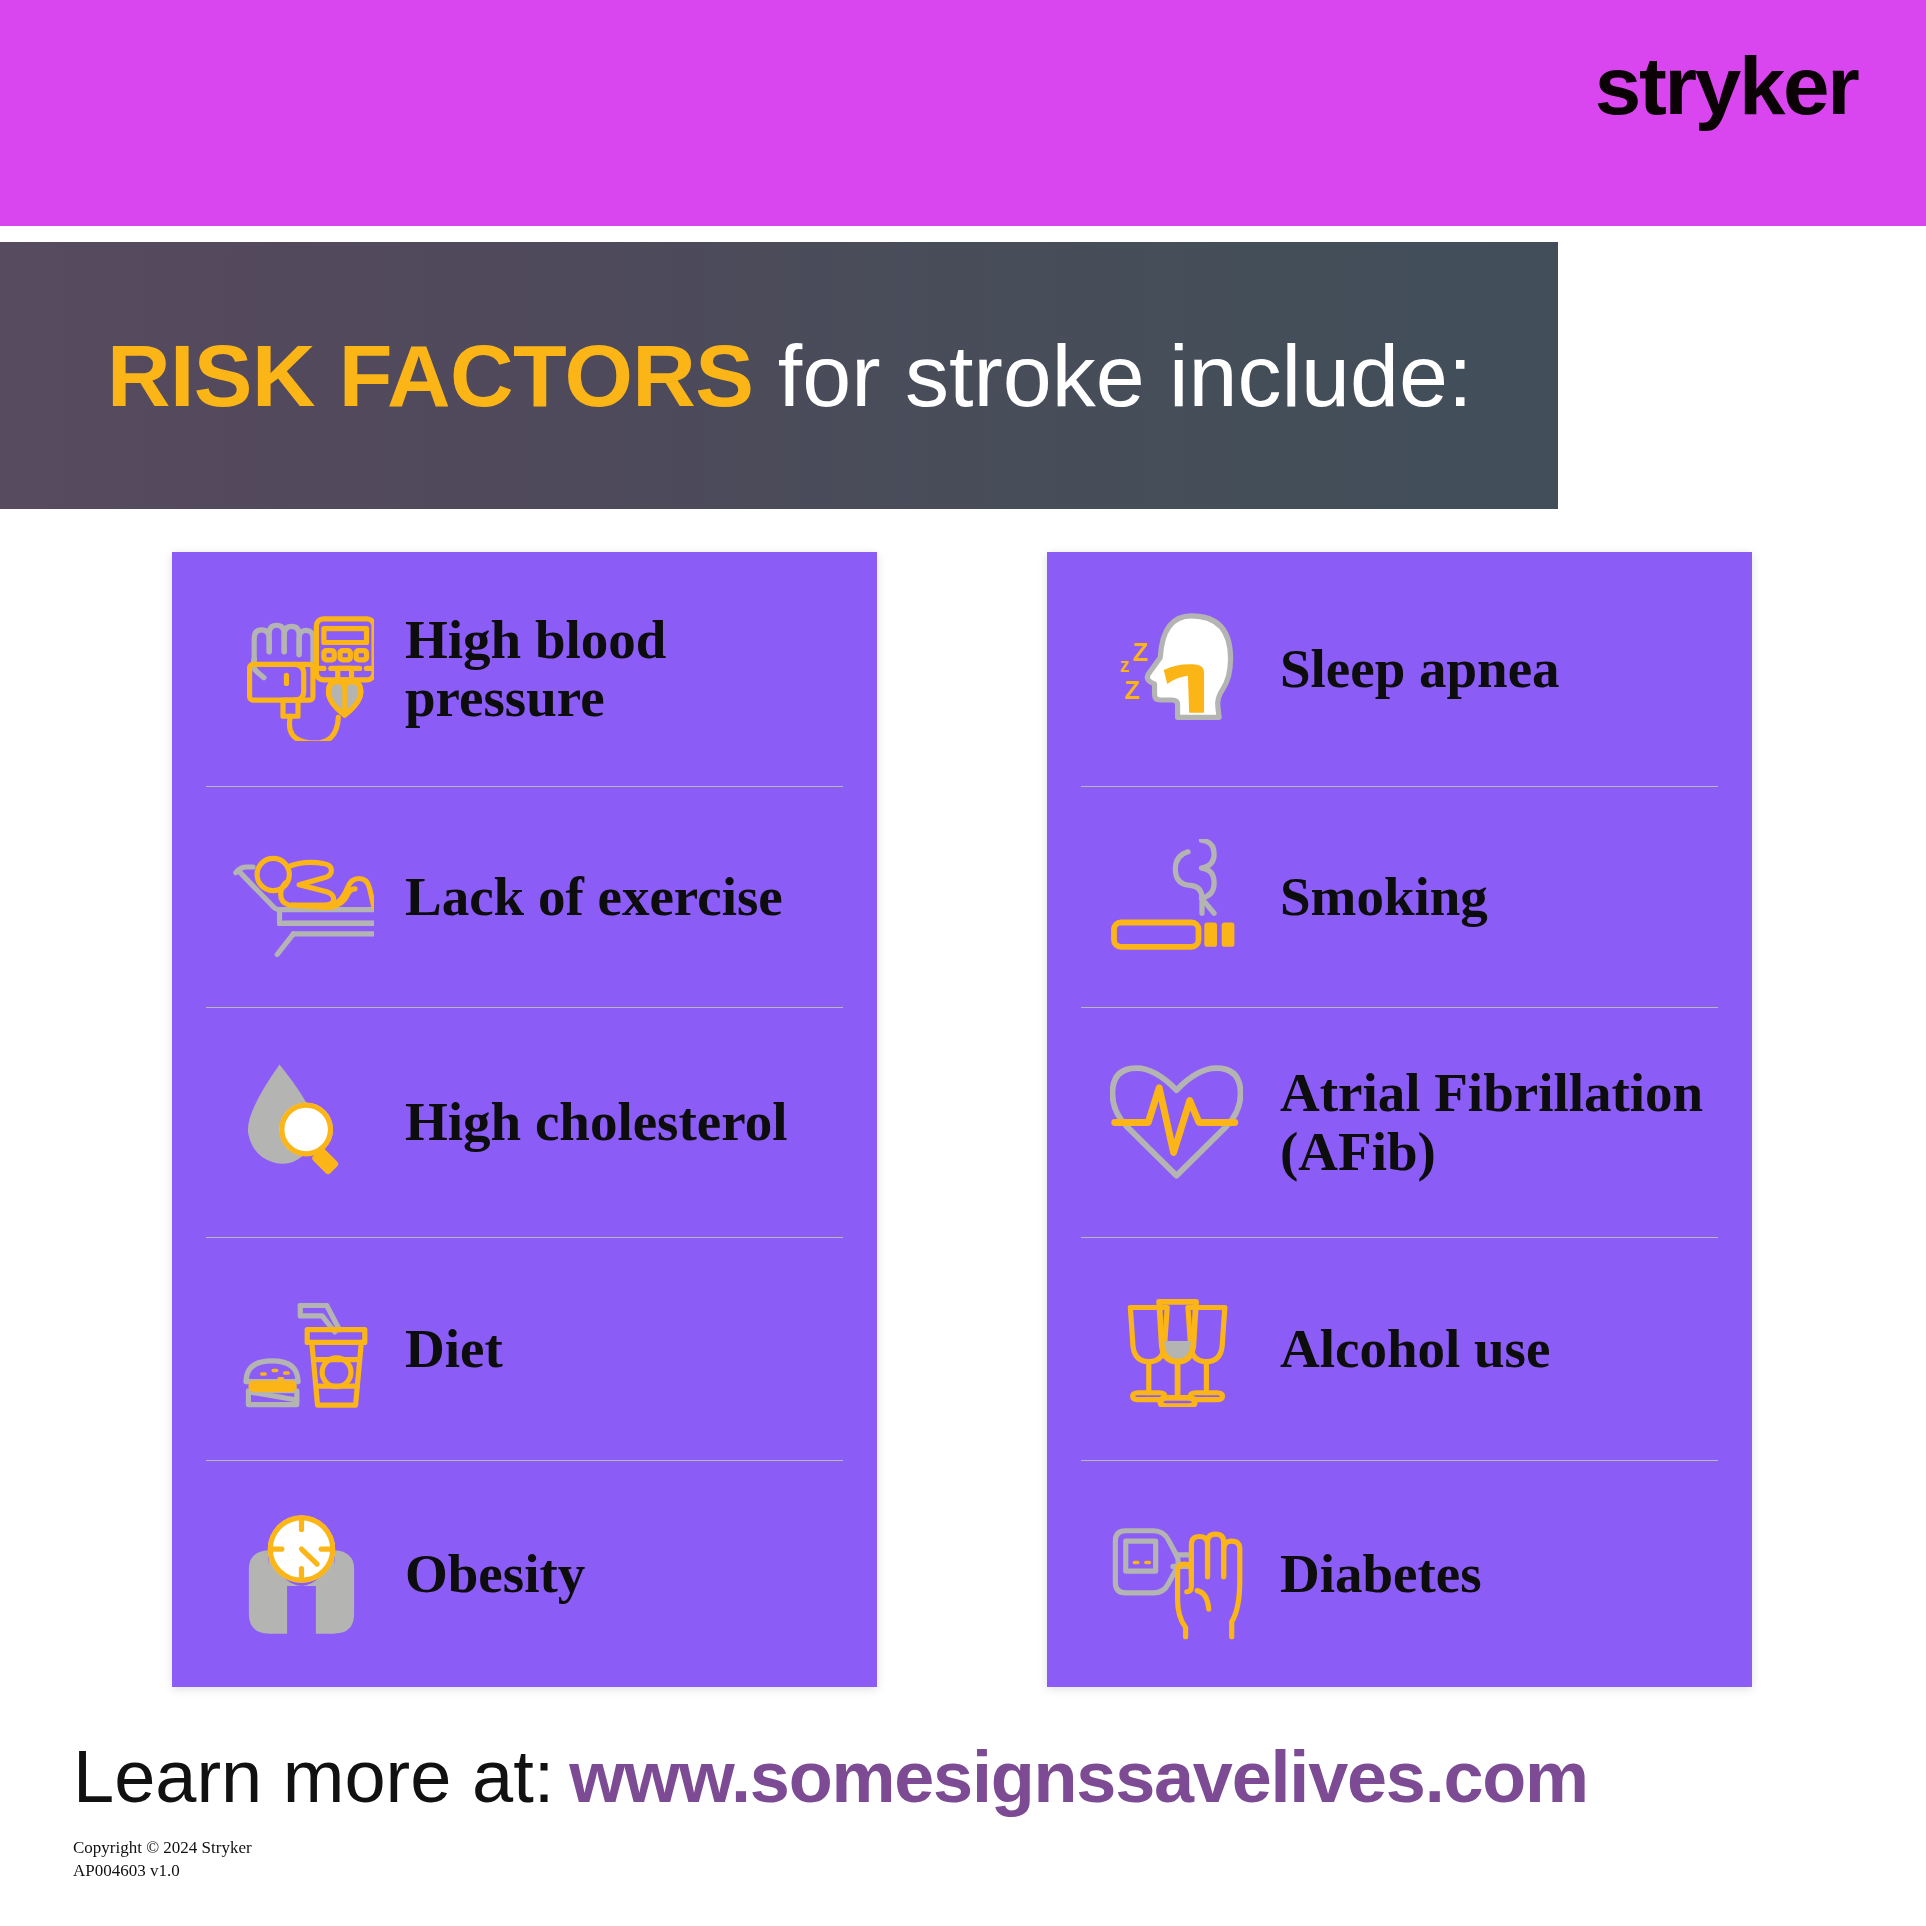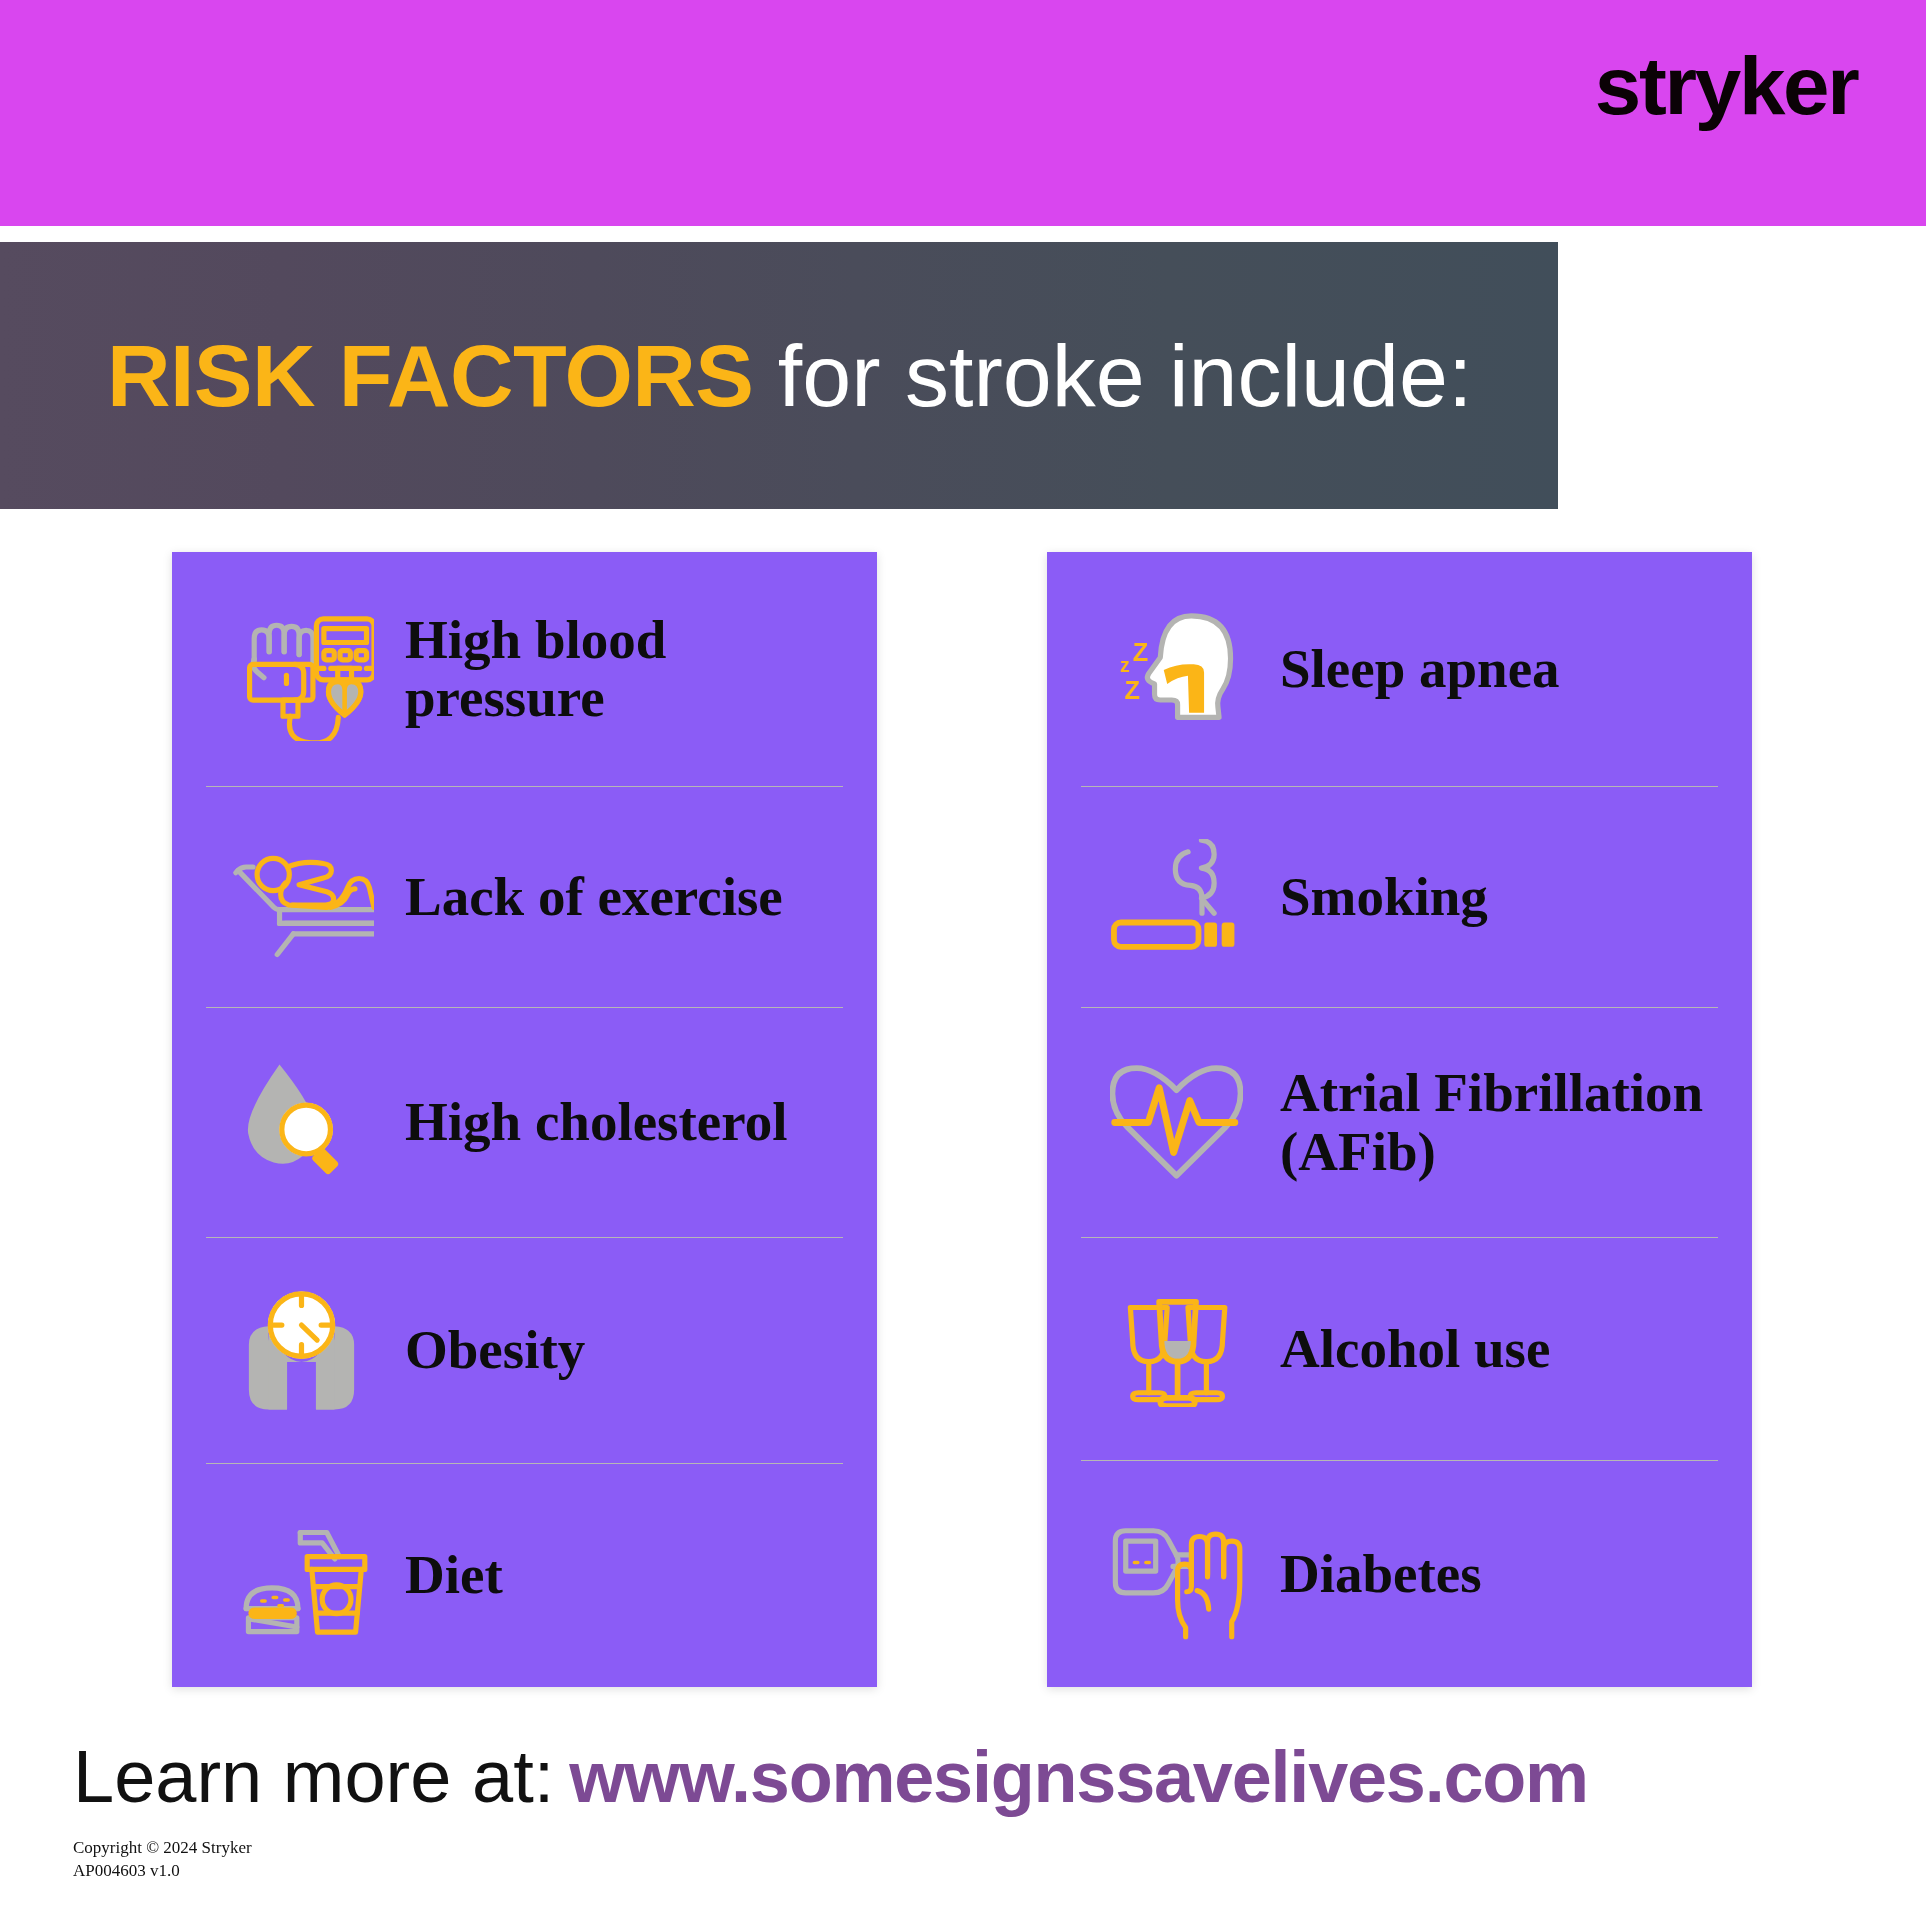--- a/index.html
+++ b/index.html
@@ -246,70 +246,70 @@
           <svg width="139" height="139" viewBox="0 0 240 240">
             <path d="M82 20 q50 62 58 94 q10 40 -18 64 q-22 19 -50 11 q-36 -10 -44 -50 q-6 -34 54 -119 Z" fill="#B4B4B2"></path>
             <circle cx="128" cy="132" r="46" fill="#ffffff"></circle>
             <circle cx="128" cy="132" r="42" fill="none" stroke="#FBB517" stroke-width="9"></circle>
             <rect x="156" y="162" width="42" height="28" rx="6" transform="rotate(45 156 162)" fill="#FBB517"></rect>
           </svg>
         </div>
         <div class="label">High cholesterol</div>
       </div>
 
+      <div class="row" style="height:223px;">
+        <div class="icon-cell">
+          <svg width="144" height="124" viewBox="0 0 250 215">
+            <g fill="none" stroke="#B4B4B2" stroke-width="9" stroke-linecap="round" stroke-linejoin="round">
+              <path d="M122 32 L168 32 L190 74"></path>
+              <path d="M122 32 L122 50 L160 50 L182 78"></path>
+              <path d="M28 164 q0 -36 45 -36 q45 0 45 36"></path>
+              <path d="M28 164 L118 164"></path>
+              <path d="M32 180 L116 180 L116 204 L32 204 Z"></path>
+              <path d="M34 182 L116 196"></path>
+            </g>
+            <g fill="#FBB517">
+              <rect x="52" y="148" width="12" height="6" rx="3"></rect>
+              <rect x="72" y="142" width="12" height="6" rx="3"></rect>
+              <rect x="92" y="146" width="12" height="6" rx="3"></rect>
+              <rect x="82" y="156" width="12" height="6" rx="3"></rect>
+            </g>
+            <path d="M32 172 q0 -10 12 -10 L104 162 q12 0 12 10 q0 10 -12 10 L44 182 q-12 0 -12 -10 Z" fill="#FBB517"></path>
+            <g fill="none" stroke="#FBB517" stroke-width="9" stroke-linecap="round" stroke-linejoin="round">
+              <rect x="134" y="74" width="100" height="22"></rect>
+              <path d="M142 96 L152 205 L218 205 L228 96"></path>
+              <path d="M147 126 L224 126"></path>
+              <path d="M150 172 L221 172"></path>
+              <circle cx="185" cy="148" r="25"></circle>
+            </g>
+          </svg>
+        </div>
+        <div class="label">Diet</div>
+      </div>
+
       <div class="row" style="height:226px;">
         <div class="icon-cell">
           <svg width="133" height="139" viewBox="0 0 230 240">
             <path d="M24 110 q0 -30 34 -32 q-6 44 32 62 L90 222 L58 222 q-34 0 -34 -34 Z" fill="#B4B4B2"></path>
             <path d="M206 110 q0 -30 -34 -32 q6 44 -32 62 L140 222 L172 222 q34 0 34 -34 Z" fill="#B4B4B2"></path>
             <path d="M58 78 q22 60 57 62 q35 -2 57 -62 L172 222 L140 222 L140 140 L90 140 L90 222 L58 222 Z" fill="#B4B4B2"></path>
             <circle cx="115" cy="76" r="58" fill="#ffffff"></circle>
             <circle cx="115" cy="76" r="54" fill="none" stroke="#FBB517" stroke-width="9"></circle>
             <g stroke="#FBB517" stroke-width="9" stroke-linecap="round">
               <path d="M115 25 L115 42"></path>
               <path d="M115 110 L115 127"></path>
               <path d="M64 76 L81 76"></path>
               <path d="M149 76 L166 76"></path>
               <path d="M115 76 L142 102"></path>
             </g>
           </svg>
         </div>
         <div class="label">Obesity</div>
       </div>
 
-      <div class="row" style="height:223px;">
-        <div class="icon-cell">
-          <svg width="144" height="124" viewBox="0 0 250 215">
-            <g fill="none" stroke="#B4B4B2" stroke-width="9" stroke-linecap="round" stroke-linejoin="round">
-              <path d="M122 32 L168 32 L190 74"></path>
-              <path d="M122 32 L122 50 L160 50 L182 78"></path>
-              <path d="M28 164 q0 -36 45 -36 q45 0 45 36"></path>
-              <path d="M28 164 L118 164"></path>
-              <path d="M32 180 L116 180 L116 204 L32 204 Z"></path>
-              <path d="M34 182 L116 196"></path>
-            </g>
-            <g fill="#FBB517">
-              <rect x="52" y="148" width="12" height="6" rx="3"></rect>
-              <rect x="72" y="142" width="12" height="6" rx="3"></rect>
-              <rect x="92" y="146" width="12" height="6" rx="3"></rect>
-              <rect x="82" y="156" width="12" height="6" rx="3"></rect>
-            </g>
-            <path d="M32 172 q0 -10 12 -10 L104 162 q12 0 12 10 q0 10 -12 10 L44 182 q-12 0 -12 -10 Z" fill="#FBB517"></path>
-            <g fill="none" stroke="#FBB517" stroke-width="9" stroke-linecap="round" stroke-linejoin="round">
-              <rect x="134" y="74" width="100" height="22"></rect>
-              <path d="M142 96 L152 205 L218 205 L228 96"></path>
-              <path d="M147 126 L224 126"></path>
-              <path d="M150 172 L221 172"></path>
-              <circle cx="185" cy="148" r="25"></circle>
-            </g>
-          </svg>
-        </div>
-        <div class="label">Diet</div>
-      </div>
-
     </div>
 
     <div class="card right">
 
       <div class="row" style="height:235px;">
         <div class="icon-cell">
           <svg width="144" height="133" viewBox="0 0 250 230">
             <path d="M150 22 q68 0 68 74 q0 34 -14 54 q-10 15 -8 30 L198 198 L126 198 L126 176 q0 -8 -10 -8 L96 168 q-10 0 -10 -10 L86 140 q-18 -6 -10 -18 L96 94 q4 -72 54 -72 Z" fill="#ffffff" stroke="#B4B4B2" stroke-width="9" stroke-linejoin="round"></path>
             <path d="M102 116 q24 -12 52 -10 q18 1 18 14 L172 190 L146 190 L144 126 q-18 2 -36 14 Z" fill="#FBB517"></path>
             <g fill="#FBB517" font-family="Liberation Sans, sans-serif" font-weight="700">

